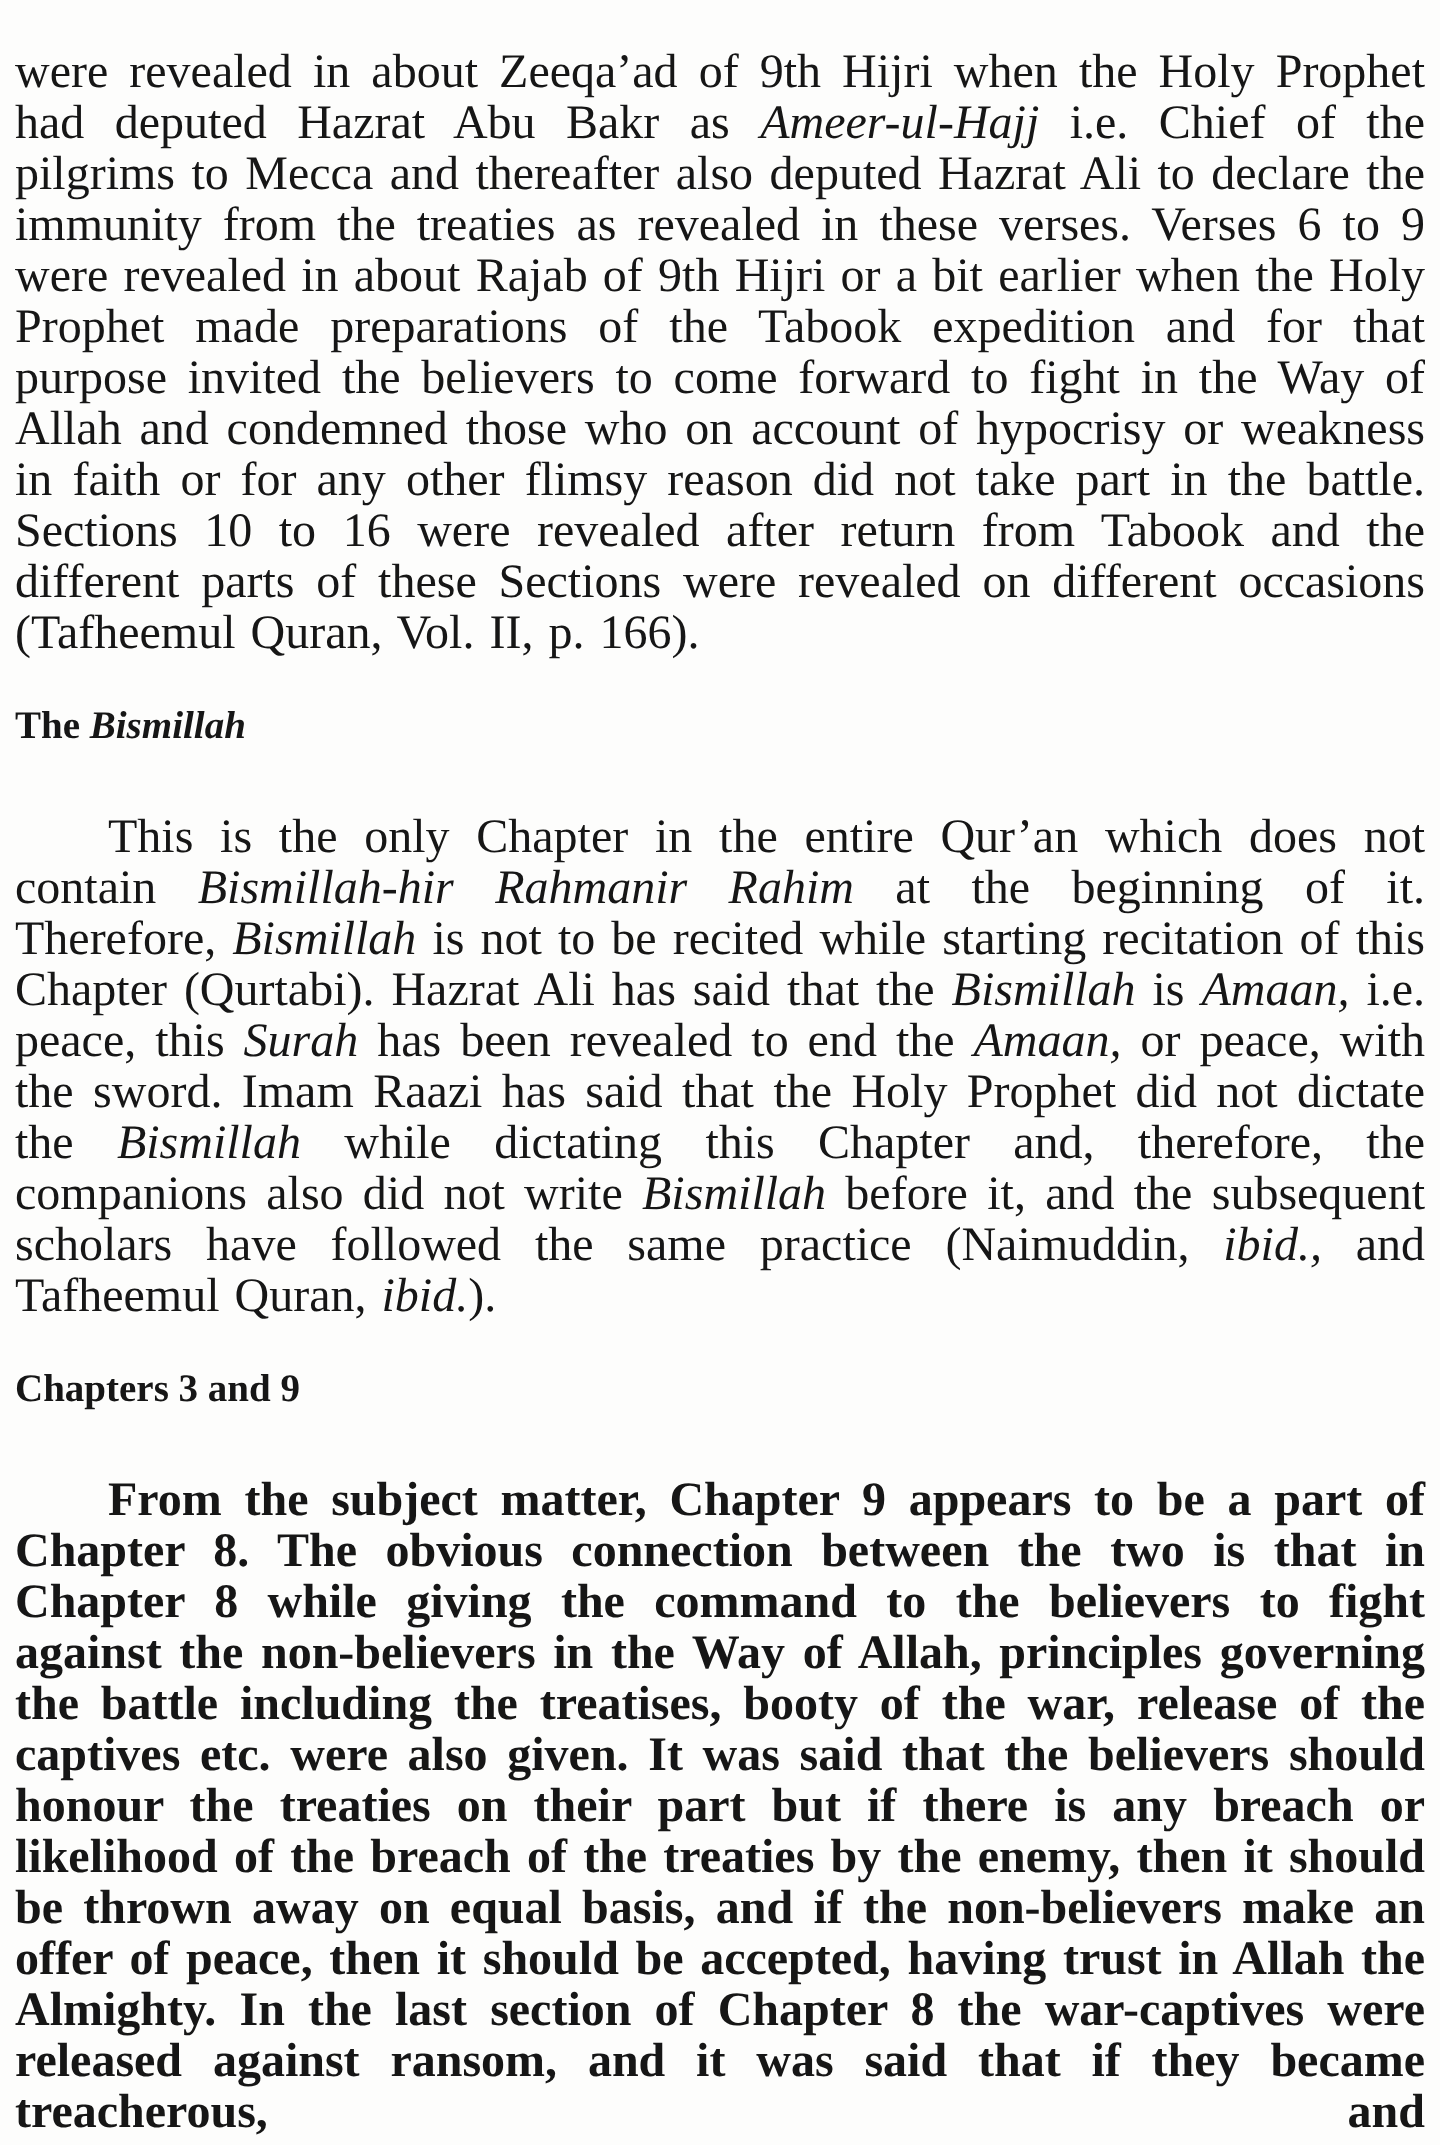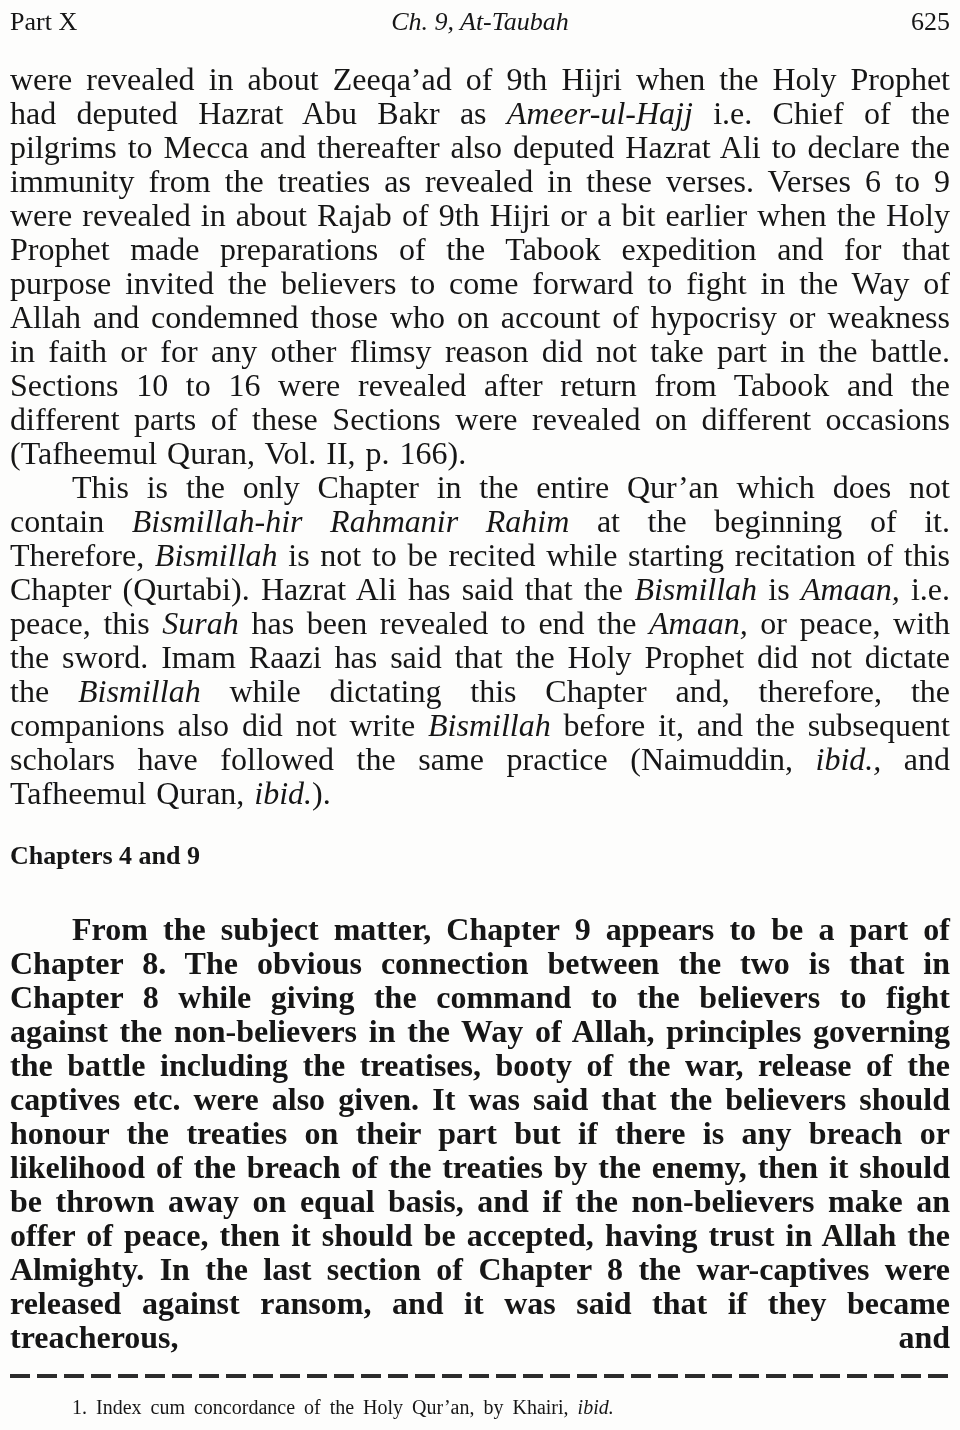--- a/index.html
+++ b/index.html
@@ -59,29 +59,25 @@
     padding-left: 62px;
     font-size: 20px;
     line-height: 26px;
     word-spacing: 4px;
   }
 </style>
 </head>
 <body style="background: rgb(253, 253, 252); color: rgb(22, 22, 22);">
 
 <div class="page">
-  <div class="page-header">
-    <span class="hleft">Part X</span>
-    <span class="hmid">Ch. 9, At-Taubah</span>
-    <span class="hright">625</span>
-  </div>
 
   <div class="page-body">
       <p class="paragraph"><span>were revealed in about Zeeqa’ad of 9th Hijri when the Holy Prophet had deputed Hazrat Abu Bakr as </span><span class="it">Ameer-ul-Hajj</span><span> i.e. Chief of the pilgrims to Mecca and thereafter also deputed Hazrat Ali to declare the immunity from the treaties as revealed in these verses. Verses 6 to 9 were revealed in about Rajab of 9th Hijri or a bit earlier when the Holy Prophet made preparations of the Tabook expedition and for that purpose invited the believers to come forward to fight in the Way of Allah and condemned those who on account of hypocrisy or weakness in faith or for any other flimsy reason did not take part in the battle. Sections 10 to 16 were revealed after return from Tabook and the different parts of these Sections were revealed on different occasions (Tafheemul Quran, Vol. II, p. 166).</span></p>
+      <h2 class="heading"><span>The </span><span class="it">Bismillah</span></h2>
       <p class="paragraph indent"><span>This is the only Chapter in the entire Qur’an which does not contain </span><span class="it">Bismillah-hir Rahmanir Rahim</span><span> at the beginning of it. Therefore, </span><span class="it">Bismillah</span><span> is not to be recited while starting recitation of this Chapter (Qurtabi). Hazrat Ali has said that the </span><span class="it">Bismillah</span><span> is </span><span class="it">Amaan,</span><span> i.e. peace, this </span><span class="it">Surah</span><span> has been revealed to end the </span><span class="it">Amaan,</span><span> or peace, with the sword. Imam Raazi has said that the Holy Prophet did not dictate the </span><span class="it">Bismillah</span><span> while dictating this Chapter and, therefore, the companions also did not write </span><span class="it">Bismillah</span><span> before it, and the subsequent scholars have followed the same practice (Naimuddin, </span><span class="it">ibid.,</span><span> and Tafheemul Quran, </span><span class="it">ibid.</span><span>).</span></p>
-      <h2 class="heading"><span>Chapters 4 and 9</span></h2>
+      <h2 class="heading"><span>Chapters 3 and 9</span></h2>
       <p class="paragraph indent justify-last"><span>From the subject matter, Chapter 9 appears to be a part of Chapter 8. The obvious connection between the two is that in Chapter 8 while giving the command to the believers to fight against the non-believers in the Way of Allah, principles governing the battle including the treatises, booty of the war, release of the captives etc. were also given. It was said that the believers should honour the treaties on their part but if there is any breach or likelihood of the breach of the treaties by the enemy, then it should be thrown away on equal basis, and if the non-believers make an offer of peace, then it should be accepted, having trust in Allah the Almighty. In the last section of Chapter 8 the war-captives were released against ransom, and it was said that if they became treacherous, and</span></p>
     </div>
 
   <div class="separator"></div>
 
   <p class="footnote"><span>1. Index cum concordance of the Holy Qur’an, by Khairi, </span><span class="it">ibid.</span></p>
 </div>
 
 </body></html>

